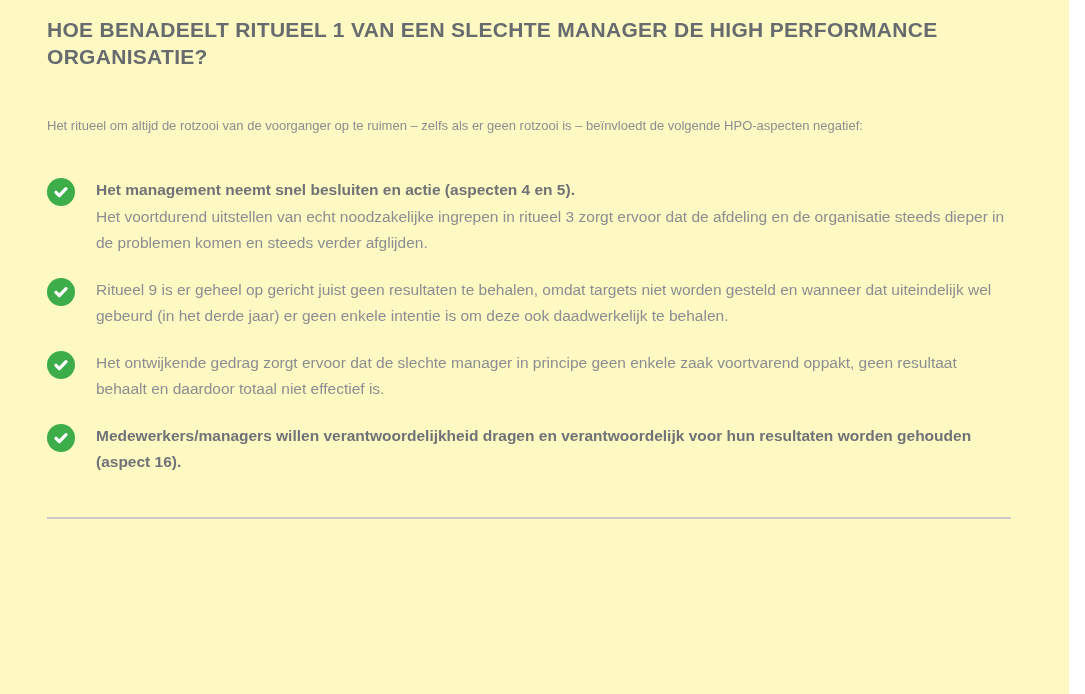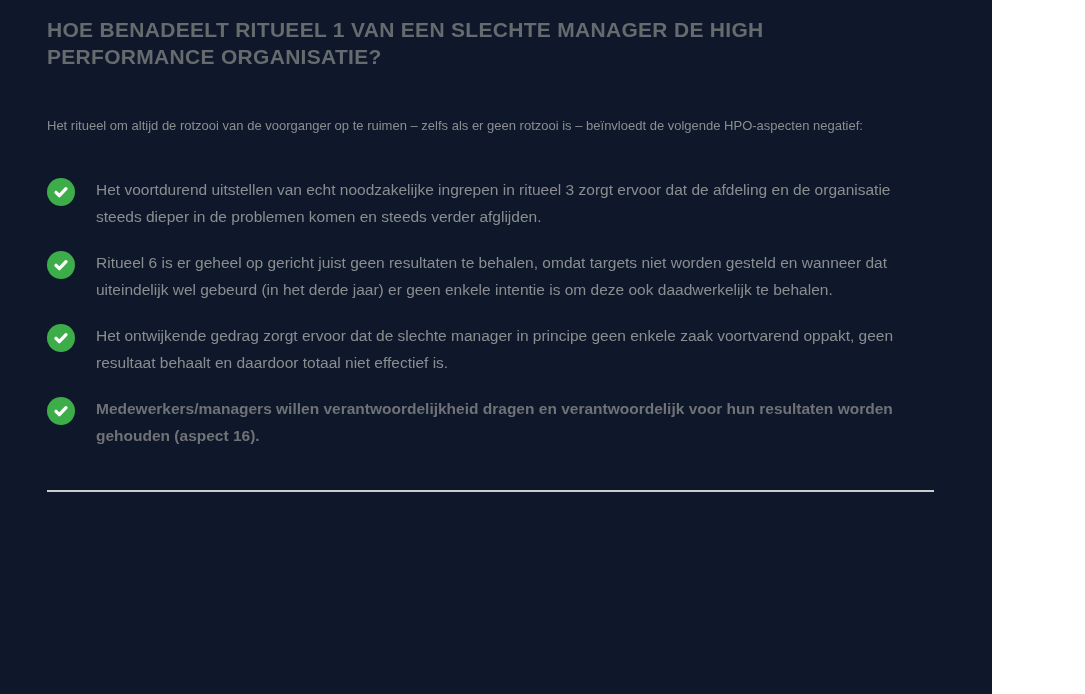--- a/index.html
+++ b/index.html
@@ -3,25 +3,25 @@
 <meta charset="utf-8">
 <style>
   * { box-sizing: border-box; }
   html, body {
     margin: 0;
     padding: 0;
     background: #ffffff;
     font-family: "Liberation Sans", sans-serif;
   }
   .page {
-    width: 992px;
+    width: 1069px;
     height: 694px;
     padding: 16px 58px 0 47px;
     overflow: hidden;
-    background: #0f172a;
+    background: #fef9c3;
   }
   .page-title {
     margin: 0;
     font-size: 21px;
     line-height: 27px;
     font-weight: 700;
     letter-spacing: 0.3px;
     color: #666b6e;
     text-transform: uppercase;
   }
@@ -84,32 +84,33 @@
 
   <ul class="checklist">
 
     <li class="check-item">
       <span class="check-badge">
         <svg width="16" height="16" viewBox="0 0 24 24" aria-hidden="true">
           <path d="M4.5 12.5 L9.5 17.5 L19.5 7" fill="none" stroke="#ffffff" stroke-width="5" stroke-linecap="round" stroke-linejoin="round"></path>
         </svg>
       </span>
       <div class="item-text">
+        <p class="item-heading">Het management neemt snel besluiten en actie (aspecten 4 en 5).</p>
         <p class="item-body">Het voortdurend uitstellen van echt noodzakelijke ingrepen in ritueel 3 zorgt ervoor dat de afdeling en de organisatie steeds dieper in de problemen komen en steeds verder afglijden.</p>
       </div>
     </li>
 
     <li class="check-item">
       <span class="check-badge">
         <svg width="16" height="16" viewBox="0 0 24 24" aria-hidden="true">
           <path d="M4.5 12.5 L9.5 17.5 L19.5 7" fill="none" stroke="#ffffff" stroke-width="5" stroke-linecap="round" stroke-linejoin="round"></path>
         </svg>
       </span>
       <div class="item-text">
-        <p class="item-body">Ritueel 6 is er geheel op gericht juist geen resultaten te behalen, omdat targets niet worden gesteld en wanneer dat uiteindelijk wel gebeurd (in het derde jaar) er geen enkele intentie is om deze ook daadwerkelijk te behalen.</p>
+        <p class="item-body">Ritueel 9 is er geheel op gericht juist geen resultaten te behalen, omdat targets niet worden gesteld en wanneer dat uiteindelijk wel gebeurd (in het derde jaar) er geen enkele intentie is om deze ook daadwerkelijk te behalen.</p>
       </div>
     </li>
 
     <li class="check-item">
       <span class="check-badge">
         <svg width="16" height="16" viewBox="0 0 24 24" aria-hidden="true">
           <path d="M4.5 12.5 L9.5 17.5 L19.5 7" fill="none" stroke="#ffffff" stroke-width="5" stroke-linecap="round" stroke-linejoin="round"></path>
         </svg>
       </span>
       <div class="item-text">

